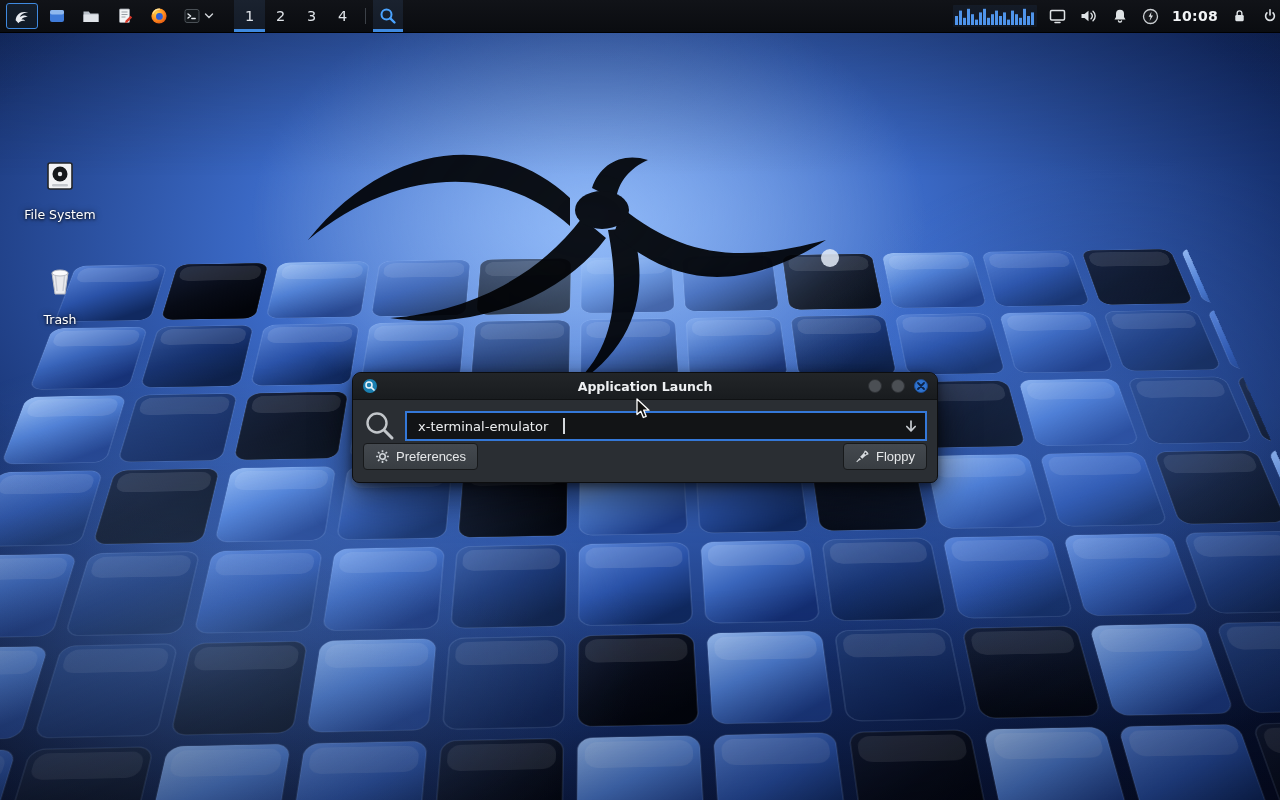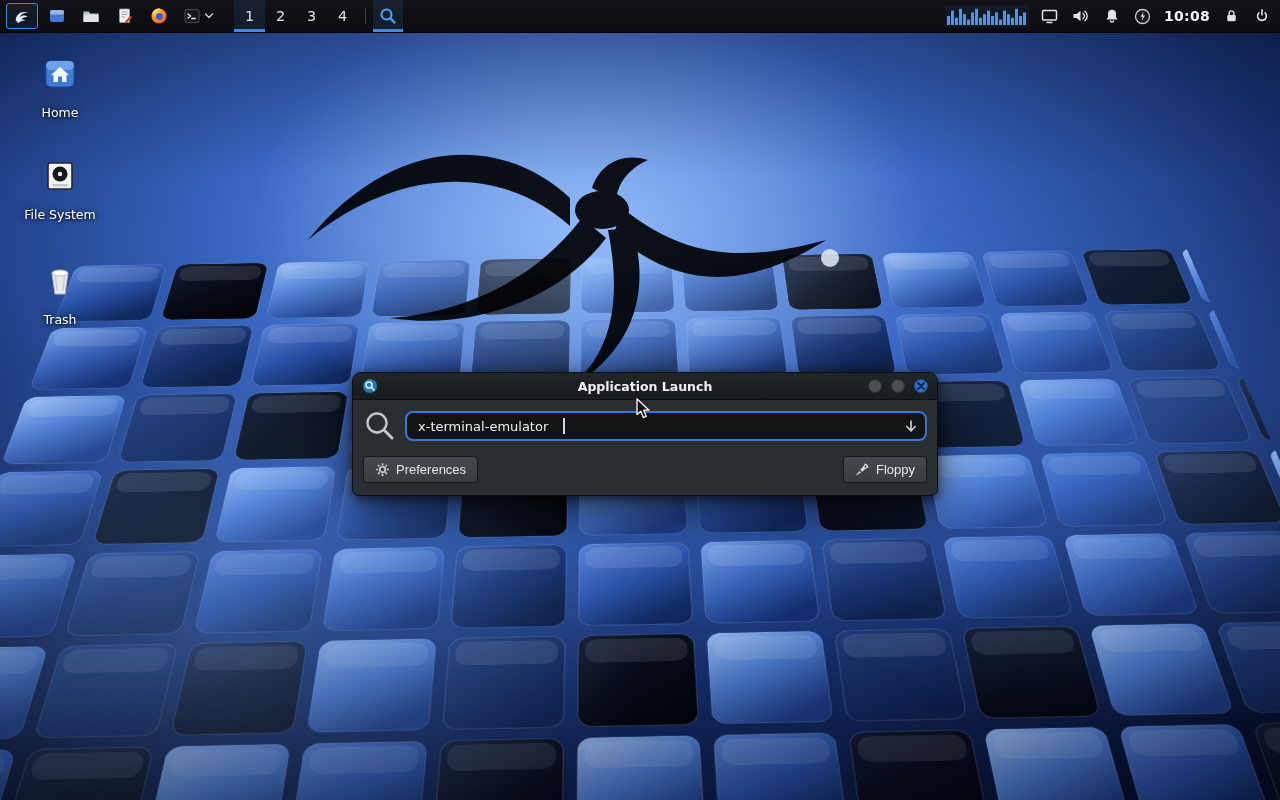--- a/index.html
+++ b/index.html
@@ -20,21 +20,21 @@
   .dragon { position:absolute; left:270px; top:80px; width:640px; height:330px; pointer-events:none; }
   .vignette { position:absolute; inset:0; pointer-events:none;
     background: radial-gradient(130% 100% at 50% 32%, rgba(0,0,0,0) 42%, rgba(2,5,18,.40) 78%, rgba(0,2,10,.72) 100%),
                 linear-gradient(180deg, rgba(0,2,16,.30), rgba(0,0,0,0) 22%); }
 
   
   .panel { position:absolute; left:0; top:0; width:1280px; height:33px; z-index:50;
     display:flex; align-items:stretch; background:linear-gradient(#111318,#0a0c10);
     border-bottom:1px solid #000; color:#e6e9ec; }
   .panel-left { display:flex; align-items:stretch; padding-left:4px; }
-  .panel-right { display:flex; align-items:center; margin-left:auto; padding-right:8px; gap:11px; }
+  .panel-right { display:flex; align-items:center; margin-left:auto; gap:11px; }
   .p-btn { display:flex; align-items:center; justify-content:center; width:34px; cursor:default; }
   .kali-btn { width:32px; margin:3px 2px; border:1px solid #3f8ae0; border-radius:3px; background:rgba(63,138,224,.10); }
   .ws-group { display:flex; align-items:stretch; margin-left:14px; }
   .ws { width:31px; display:flex; align-items:center; justify-content:center; font-size:14.5px; color:#dfe3e8; }
   .ws.active { background:rgba(110,165,255,.10); box-shadow: inset 0 -3px 0 #3f8ae0; }
   .p-sep { width:1px; height:16px; background:#3c4148; align-self:center; margin:0 7px; }
   .task-btn { width:30px; display:flex; align-items:center; justify-content:center;
     background:rgba(110,165,255,.10); box-shadow: inset 0 -3px 0 #3f8ae0; }
   .cpu-graph { width:84px; height:22px; background:rgba(90,150,255,.07); border-radius:1px; overflow:hidden; }
   .clock { font-size:14px; font-weight:700; color:#f2f4f6; letter-spacing:.3px; }
@@ -55,24 +55,24 @@
   .titlebar .title { position:absolute; left:0; right:0; text-align:center; font-size:12.5px;
     font-weight:700; color:#eef0f2; pointer-events:none; }
   .tb-btns { display:flex; gap:9px; margin-left:auto; z-index:2; }
   .tb-circle { width:14px; height:14px; border-radius:50%; background:#4b4f54;
     border:1px solid #2c2f33; display:flex; align-items:center; justify-content:center; }
   .tb-circle.close { background:#2f74d0; border-color:#1d4c92; }
   .win-body { padding:9px 10px 12px 10px; }
   .search-row { display:flex; align-items:center; gap:8px; }
   .input-wrap { position:relative; flex:1; }
   .input-wrap input { width:100%; height:30px; background:#121416; border:2px solid #3478d8;
-    border-radius:8px; color:#eceef0; font-size:13px; font-family:inherit; padding:0 28px 0 11px; outline:none; }
+    border-radius:0; color:#eceef0; font-size:13px; font-family:inherit; padding:0 28px 0 11px; outline:none; }
   .caret { position:absolute; left:158px; top:7px; width:1.5px; height:16px; background:#d4d8dc; }
   .dd-arrow { position:absolute; right:9px; top:8px; }
-  .btn-row { display:flex; justify-content:space-between; margin-top:13px; }
+  .btn-row { display:flex; justify-content:space-between; }
   .gtk-btn { display:flex; align-items:center; gap:6px; height:27px; padding:0 11px;
     background:linear-gradient(#44494f,#383d42); border:1px solid #17191b; border-radius:4px;
     color:#e5e7e9; font-size:13px; }
 
   .cursor { position:absolute; left:636px; top:398px; z-index:60; pointer-events:none; }
 </style>
 </head>
 <body>
 
 <div class="screen">
@@ -148,29 +148,20 @@
         <path d="M338 150 C352 222 342 272 300 308 C368 268 380 206 362 148 Z"></path>
         <path d="M352 128 C412 176 468 184 556 160 C470 214 404 206 344 154 Z"></path>
         <path d="M322 108 C330 84 352 72 378 80 C360 88 348 102 346 120 Z"></path>
         <ellipse cx="332" cy="130" rx="27" ry="19"></ellipse>
       </g>
       <circle cx="560" cy="178" r="9" fill="#e4ecf8" opacity="0.85"></circle>
     </svg>
     <div class="vignette"></div>
   </div>
 
-  <div class="desk-icon" style="top:56px">
-    <svg width="36" height="36" viewBox="0 0 36 36">
-      <rect x="4" y="5" width="28" height="26" rx="5" fill="#3f7bd9" stroke="#1d4c92"></rect>
-      <rect x="4" y="5" width="28" height="9" rx="5" fill="#6ea2ec"></rect>
-      <path d="M18 11 L27 19 H24.5 V26 H11.5 V19 H9 Z" fill="#f4f7fb"></path>
-      <rect x="16" y="20.5" width="4" height="5.5" fill="#3f7bd9"></rect>
-    </svg>
-    <span class="lbl">Home</span>
-  </div>
 
   <div class="desk-icon" style="top:158px">
     <svg width="36" height="36" viewBox="0 0 36 36">
       <rect x="6" y="5" width="24" height="26" rx="2" fill="#f2f3f5" stroke="#23262a" stroke-width="1.6"></rect>
       <circle cx="18" cy="16" r="7.5" fill="#16181b"></circle>
       <circle cx="18" cy="16" r="2.2" fill="#e8eaec"></circle>
       <rect x="10" y="26" width="16" height="2.4" rx="1.2" fill="#c3c7cc"></rect>
     </svg>
     <span class="lbl">File System</span>
   </div>

